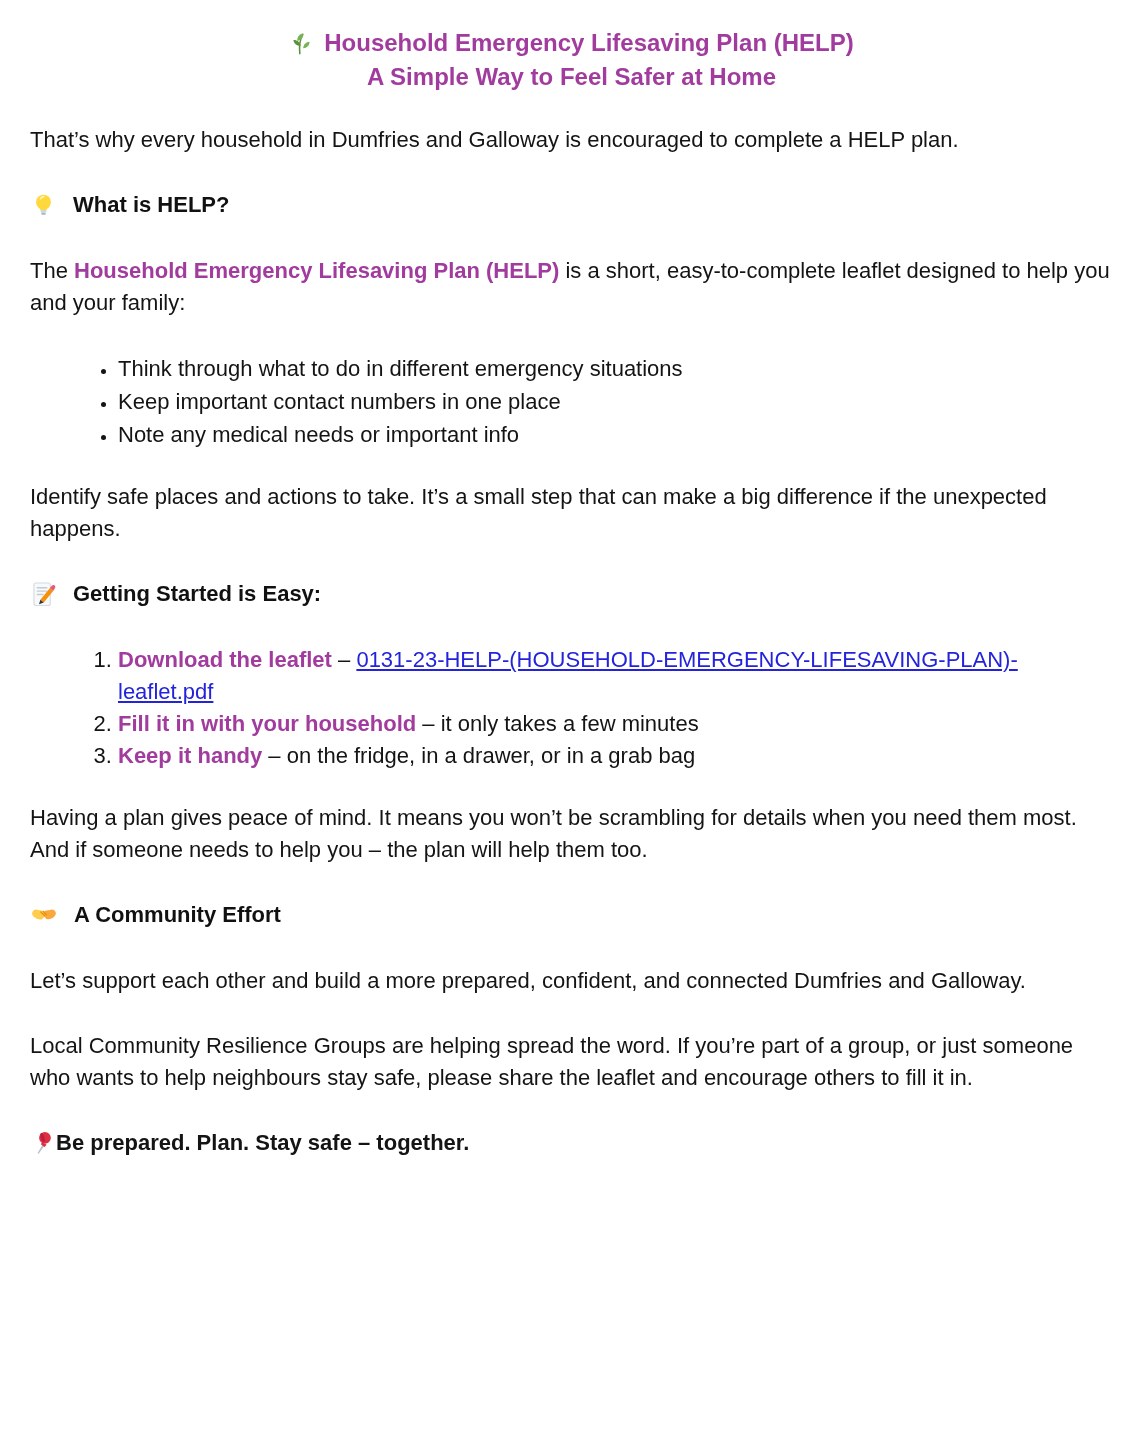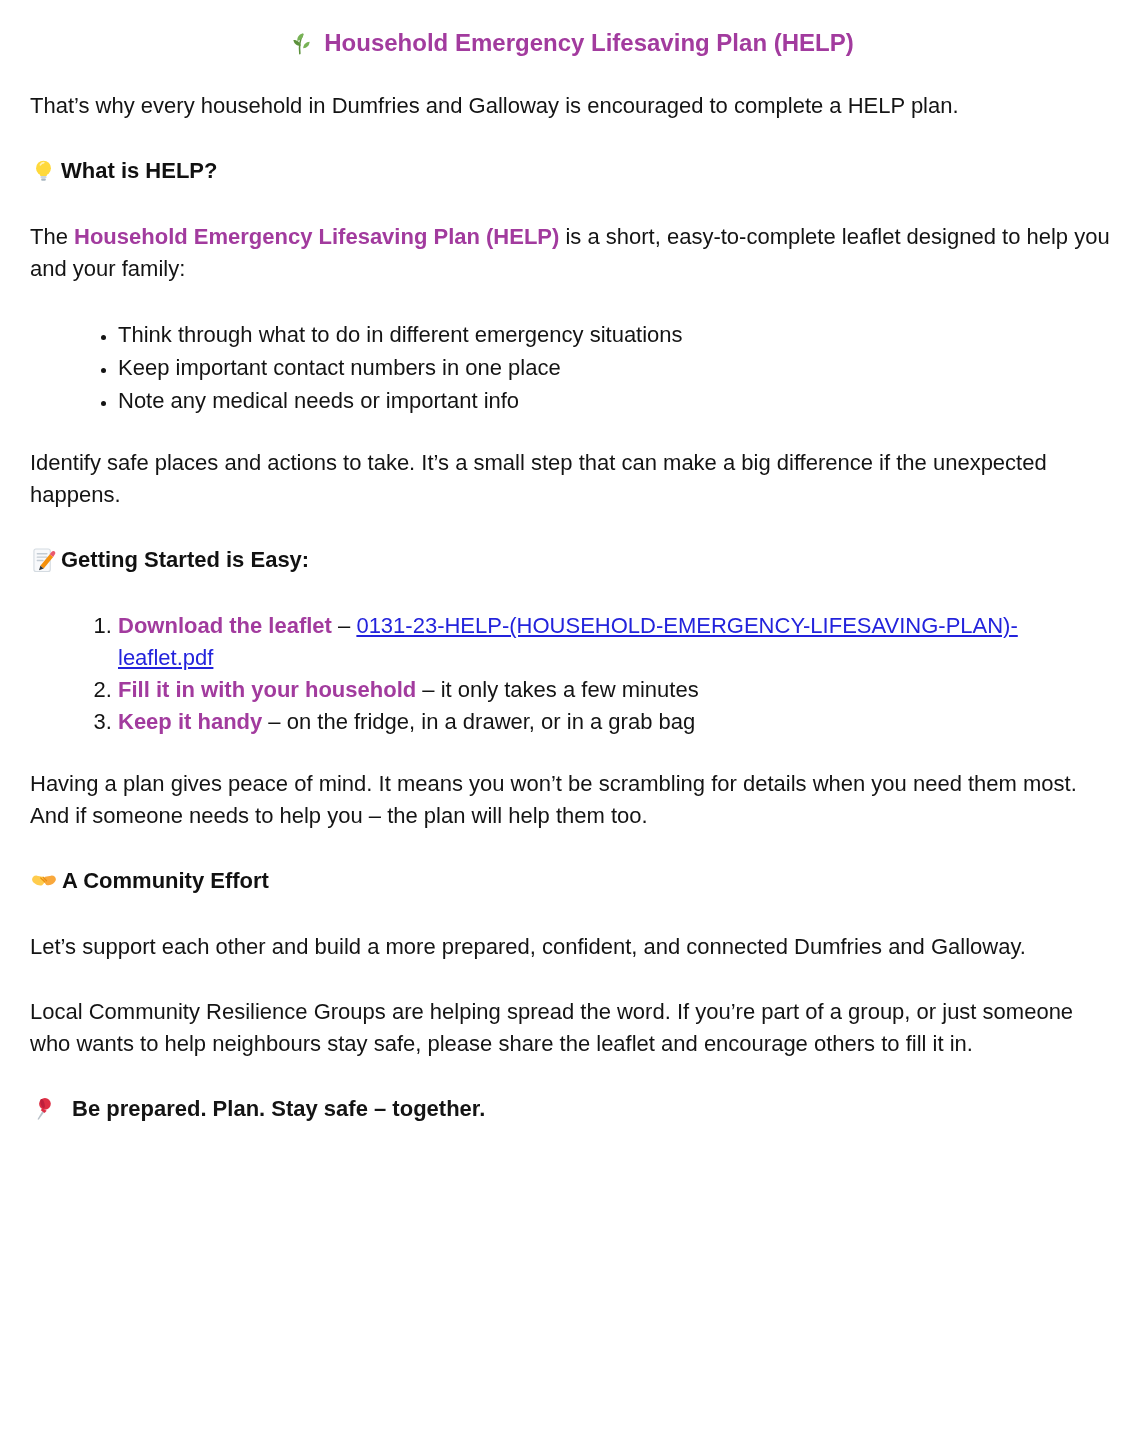--- a/index.html
+++ b/index.html
@@ -16,55 +16,56 @@
   }
   .page{padding:26px 30px 0 30px;}
   .doc-title{
     margin:0 0 30px 0;text-align:center;
     font-size:24px;line-height:34px;font-weight:700;color:var(--accent);
   }
   .title-line1{display:flex;justify-content:center;align-items:center;gap:10px;}
   .title-line2{display:block;}
   p{margin:0 0 33px 0;}
   h2.sec{
-    display:flex;align-items:center;gap:4px;
+    display:flex;align-items:center;gap:16px;
     font-size:22px;line-height:32px;font-weight:700;color:#111;
     margin:4px 0 34px 0;
   }
   .icon{display:inline-flex;flex:0 0 auto;}
   .icon svg{display:block;}
   ul.benefits{margin:4px 0 30px 0;padding:0 0 0 88px;list-style:disc;}
   ul.benefits li{line-height:33px;}
   ul.benefits li::marker{font-size:0.78em;}
   ol.steps{margin:8px 0 30px 0;padding:0 0 0 88px;}
   ol.steps li{line-height:32px;}
   .accent{color:var(--accent);font-weight:700;}
   a.doc-link{color:var(--link);text-decoration:underline;}
   .footer-line{
-    display:flex;align-items:center;gap:16px;
+    display:flex;align-items:center;
     font-weight:400;margin:6px 0 8px 0;
   }
 </style>
 </head>
 <body>
 
 <div class="page">
 
   <h1 class="doc-title">
     <span class="title-line1">
       <span class="icon">
         <svg width="25" height="25" viewBox="0 0 24 24">
           <path d="M13.2 3.4 C10.4 8.2 9.6 14.6 10.4 21.8" stroke="#5C913B" stroke-width="1.5" fill="none" stroke-linecap="round"></path>
           <path d="M13.6 2.2 C9.8 3 7.6 6 8 9.6 C11.8 9 14 6 13.6 2.2Z" fill="#77B255"></path>
           <path d="M4.2 8.6 C4.8 12.2 7.6 14.4 11.2 14.2 C10.6 10.6 7.8 8.4 4.2 8.6Z" fill="#5C913B"></path>
           <path d="M19.8 10.4 C16.2 10.6 13.8 13 13.6 16.6 C17.2 16.4 19.6 14 19.8 10.4Z" fill="#77B255"></path>
         </svg>
       </span>
       <span>Household Emergency Lifesaving Plan (HELP)</span>
     </span>
+    <span class="title-line2">A Simple Way to Feel Safer at Home</span>
   </h1>
 
 
   <p>That’s why every household in Dumfries and Galloway is encouraged to complete a HELP plan.</p>
 
   <h2 class="sec">
     <span class="icon">
       <svg width="27" height="27" viewBox="0 0 24 24">
         <circle cx="12" cy="9" r="6.6" fill="#FFD93B"></circle>
         <path d="M8.6 13.6 L15.4 13.6 L14.8 15.9 L9.2 15.9Z" fill="#FFD93B"></path>

